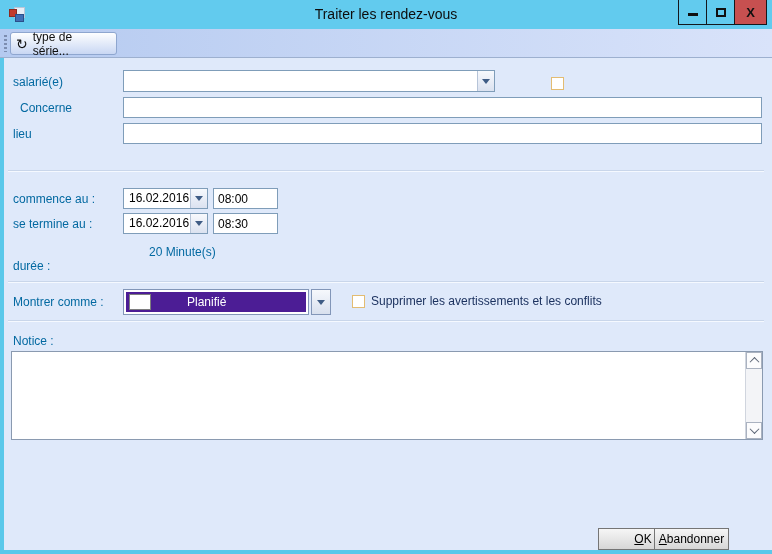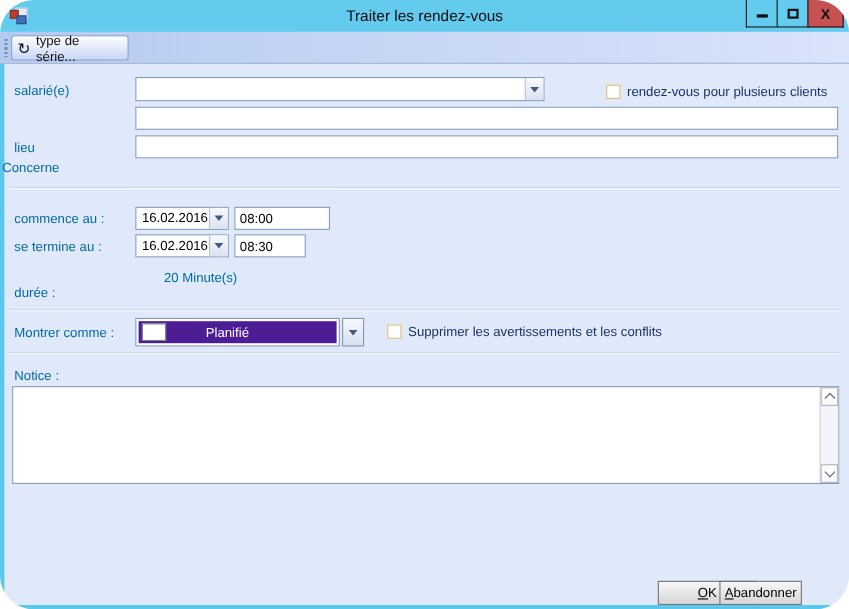--- a/index.html
+++ b/index.html
@@ -1,17 +1,17 @@
 <!DOCTYPE html>
 <html><head>
 <meta charset="utf-8">
 <style>
   html,body{margin:0;padding:0;}
   body{font-family:"Liberation Sans",sans-serif;}
-  .win{position:relative;width:772px;height:554px;background:#dfe9fa;overflow:hidden;border-radius:31px;}
+  .win{position:relative;width:772px;height:554px;background:#dfe9fa;overflow:hidden;}
   
   .titlebar{position:absolute;left:0;top:0;width:772px;height:29px;background:#62cbee;}
   .title{position:absolute;left:0;top:0;width:100%;height:29px;line-height:29px;text-align:center;font-size:14px;color:#0d0d0d;}
   .app-icon{position:absolute;left:9px;top:7px;width:16px;height:15px;}
   .app-icon .frame{position:absolute;left:5px;top:0;width:9px;height:9px;border:1px solid #b9c6d8;background:#e8eef6;}
   .app-icon .red{position:absolute;left:0;top:2px;width:6px;height:6px;background:#c23b2e;border:1px solid #8e2a20;}
   .app-icon .blue{position:absolute;left:6px;top:7px;width:7px;height:6px;background:#3f6fb5;border:1px solid #2b4f8a;}
   .controls{position:absolute;top:0;right:5px;height:25px;display:flex;}
   .ctl{width:28px;height:25px;display:flex;align-items:center;justify-content:center;border-left:1px solid #14181c;border-bottom:1px solid #14181c;background:#62cbee;box-sizing:border-box;cursor:default;}
   .ctl.close{width:33px;background:#c75050;font-weight:bold;font-size:13px;color:#101010;border-right:1px solid #14181c;}
@@ -93,38 +93,37 @@
   <div class="edge-bottom"></div>
 
   <div class="lbl" style="left:13px;top:75px;">salarié(e)</div>
   <div class="combo" style="left:123px;top:70px;width:372px;height:22px;">
     <div class="txt" style="line-height:20px;"></div>
     <div class="arrowbtn">
         <div class="tri"></div>
       </div>
   </div>
   <div class="checkbox" style="left:551px;top:77px;"></div>
-  <div class="lbl navy" style="left:570px;top:76px;">rendez-vous pour plusieurs clients</div>
 
-  <div class="lbl" style="left:2px;top:101px;margin-top:44px;">Concerne</div>
+  <div class="lbl" style="left:20px;top:101px;">Concerne</div>
   <input class="tinput" style="left: 123px; top: 97px; width: 639px; height: 21px;" value="">
 
   <div class="lbl" style="left:13px;top:127px;">lieu</div>
   <input class="tinput" style="left: 123px; top: 123px; width: 639px; height: 21px;" value="">
 
   <div class="sep" style="top:170px;"></div>
 
   <div class="lbl" style="left:13px;top:192px;">commence au :</div>
   <div class="combo" style="left:123px;top:188px;width:85px;height:21px;">
     <div class="txt">16.02.2016</div>
     <div class="arrowbtn">
         <div class="tri"></div>
       </div>
   </div>
-  <input class="tinput" style="left: 213px; top: 188px; width: 87px; height: 21px;" value="08:00">
+  <input class="tinput" style="left: 213px; top: 188px; width: 65px; height: 21px;" value="08:00">
 
   <div class="lbl" style="left:13px;top:217px;">se termine au :</div>
   <div class="combo" style="left:123px;top:213px;width:85px;height:21px;">
     <div class="txt">16.02.2016</div>
     <div class="arrowbtn">
         <div class="tri"></div>
       </div>
   </div>
   <input class="tinput" style="left: 213px; top: 213px; width: 65px; height: 21px;" value="08:30">
 

